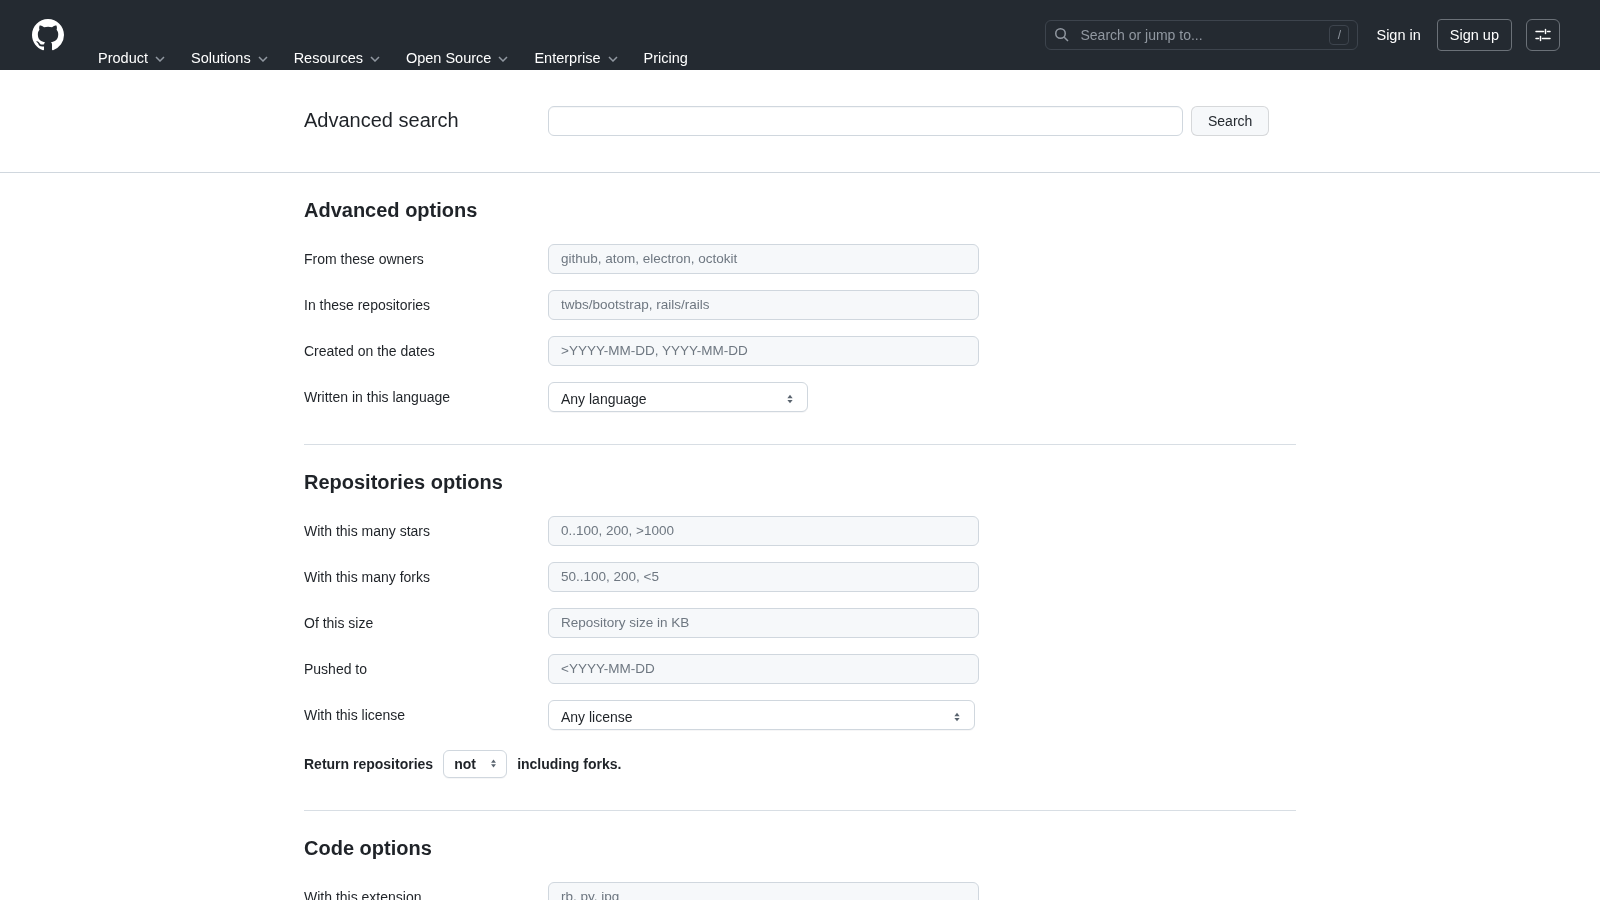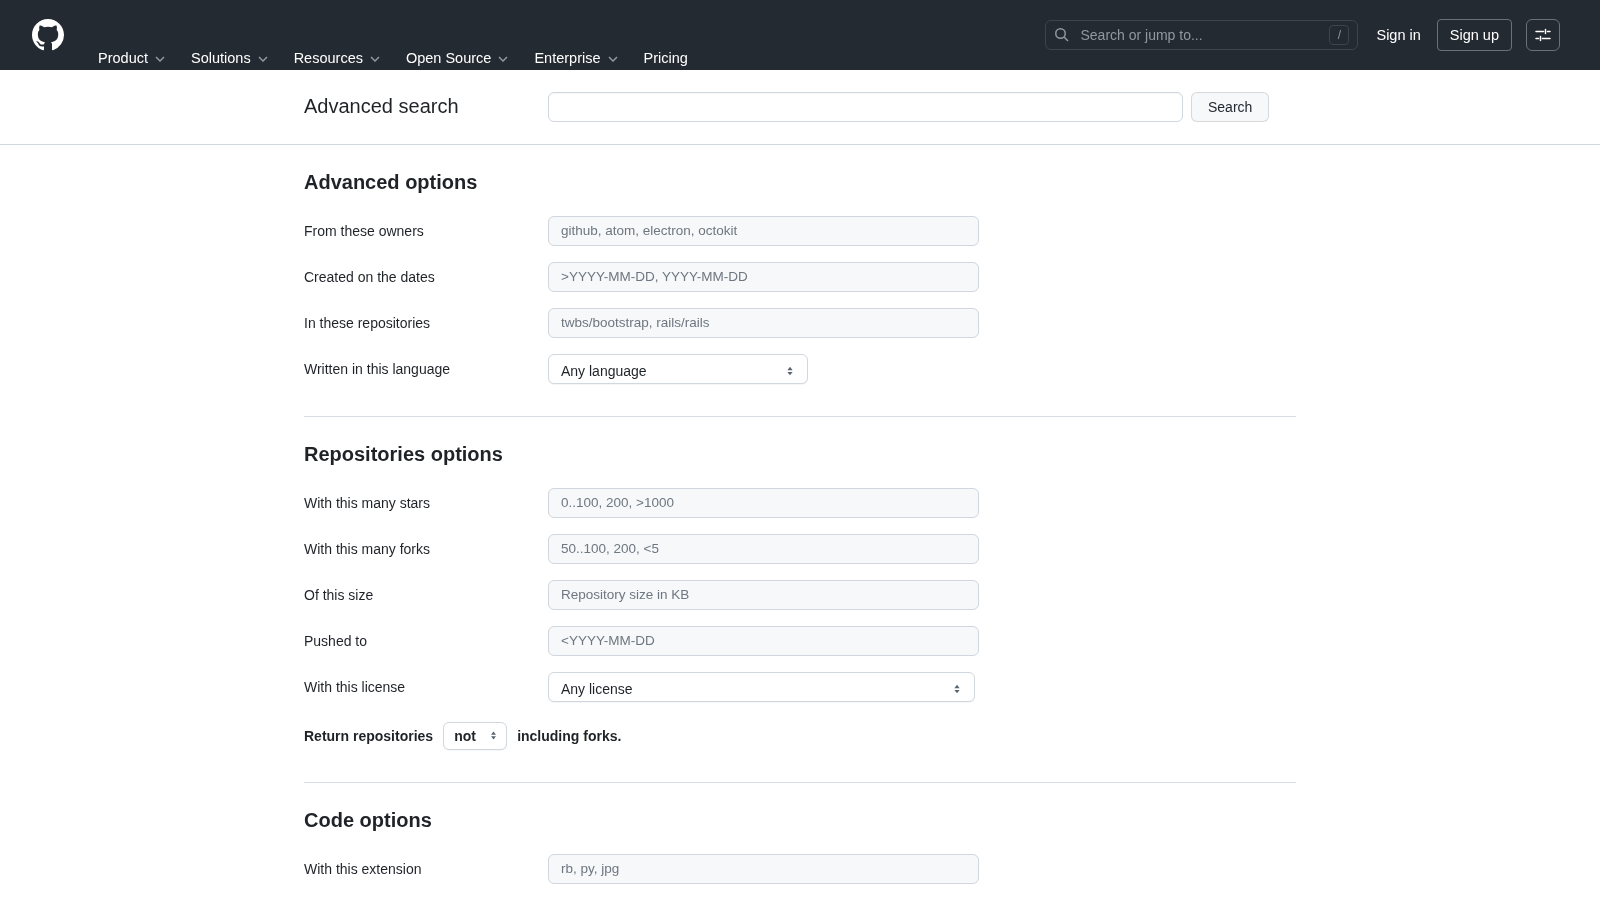--- a/index.html
+++ b/index.html
@@ -45,21 +45,21 @@
     cursor:pointer; white-space:nowrap;
   }
   .btn-appearance {
     width:34px; height:32px; margin-left:14px; border:1px solid #6b7178; border-radius:6px;
     background:transparent; display:flex; align-items:center; justify-content:center; cursor:pointer;
   }
 
   
   .page-head { border-bottom:1px solid #d0d7de; }
   .page-head-inner {
-    width:992px; margin:0 auto; padding:12px 0;
+    width:992px; margin:0 auto; padding:26px 0;
     display:flex; align-items:center;
   }
   .page-title { font-size:20px; font-weight:400; color:#1f2328; width:244px; }
   .head-search-input {
     width:635px; height:30px; border:1px solid #d0d7de; border-radius:6px;
     padding:0 12px; font-size:14px; font-family:inherit; background:#ffffff;
     box-shadow:inset 0 1px 0 rgba(208,215,222,.2); outline:none; color:#1f2328;
   }
   .btn-search {
     height:30px; margin-left:8px; padding:0 16px;
@@ -167,27 +167,27 @@
 <main class="container">
 
   <h2 class="section-heading">Advanced options</h2>
 
   <div class="field-row">
     <span class="field-label">From these owners</span>
     <input class="text-input" type="text" placeholder="github, atom, electron, octokit" style="">
   </div>
 
   <div class="field-row">
+    <span class="field-label">In these repositories</span>
+    <input class="text-input" type="text" placeholder="twbs/bootstrap, rails/rails" style="">
+  </div>
+
+  <div class="field-row">
     <span class="field-label">Created on the dates</span>
     <input class="text-input" type="text" placeholder="&gt;YYYY-MM-DD, YYYY-MM-DD" style="">
-  </div>
-
-  <div class="field-row">
-    <span class="field-label">In these repositories</span>
-    <input class="text-input" type="text" placeholder="twbs/bootstrap, rails/rails" style="">
   </div>
 
   <div class="field-row">
     <span class="field-label">Written in this language</span>
     <div class="select select-language">
       <span>Any language</span>
       <span class="caret">
         <svg width="14" height="14" viewBox="0 0 16 16" fill="#59636e">
             <path d="M8 3.2 11 7H5z"></path>
             <path d="M8 12.8 11 9H5z"></path>

